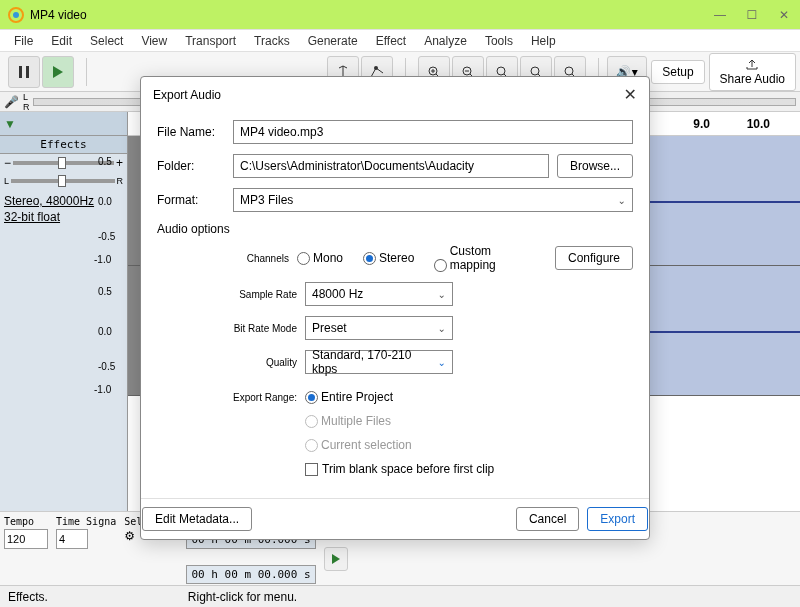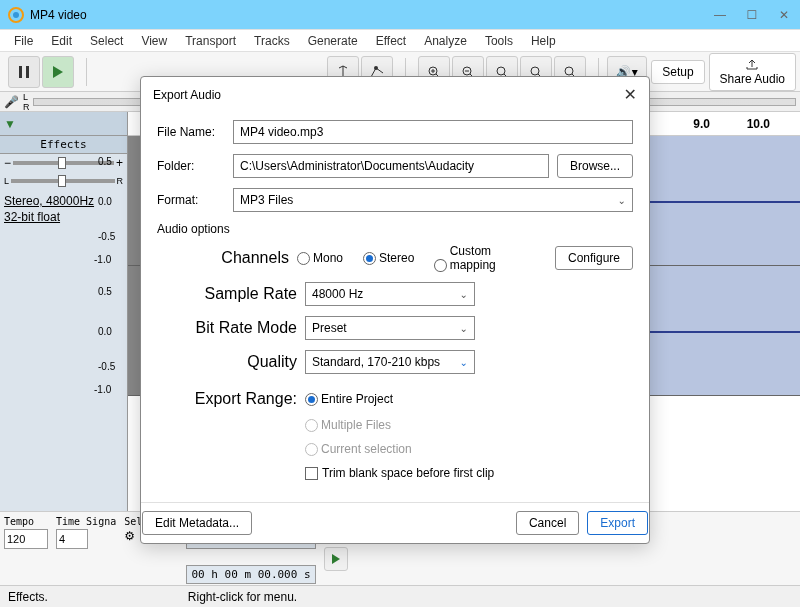--- a/index.html
+++ b/index.html
@@ -1,19 +1,19 @@
 <!DOCTYPE html>
 <html><head>
 <meta charset="utf-8">
 <style>
 * { box-sizing: border-box; margin: 0; padding: 0; font-family: "Segoe UI", Tahoma, sans-serif; font-size: 12px; }
 body { background: #f0f0f0; width: 800px; height: 607px; overflow: hidden; position: relative; }
 
 
-.titlebar { height: 30px; background: #7dd3fc; display: flex; align-items: center; padding: 0 8px; border-bottom: 1px solid #e0e0e0; }
+.titlebar { height: 30px; background: #bef264; display: flex; align-items: center; padding: 0 8px; border-bottom: 1px solid #e0e0e0; }
 .titlebar .logo { width: 16px; height: 16px; margin-right: 6px; }
 .titlebar .title { flex: 1; font-size: 12px; }
 .win-controls { display: flex; gap: 16px; }
 .win-btn { width: 16px; height: 16px; display: flex; align-items: center; justify-content: center; color: #666; }
 
 
 .menubar { height: 22px; background: #fff; display: flex; align-items: center; padding: 0 6px; border-bottom: 1px solid #e0e0e0; gap: 2px; }
 .menubar .mitem { padding: 2px 8px; color: #333; }
 
 
@@ -63,26 +63,26 @@
 .form-row .flabel { width: 68px; text-align: left; font-size: 12px; }
 .text-input { flex: 1; height: 24px; border: 1px solid #888; padding: 2px 6px; font-size: 12px; background: #fff; }
 .btn { padding: 4px 12px; border: 1px solid #888; background: #fff; border-radius: 3px; font-size: 12px; }
 .btn.primary { border-color: #1a6dd0; color: #1a6dd0; text-align: center; }
 .select-input { flex: 1; height: 24px; border: 1px solid #888; padding: 2px 6px; font-size: 12px; background: #fff; display: flex; align-items: center; justify-content: space-between; }
 .chev { color: #555; font-size: 10px; }
 
 .fieldset { margin: 8px 0 12px 0; }
 .fieldset-title { font-size: 12px; margin-bottom: 8px; }
 .opt-row { display: flex; align-items: center; margin-bottom: 10px; gap: 8px; }
-.opt-row .olabel { width: 140px; text-align: right; font-size: 16px; }
+.opt-row .olabel { width: 140px; text-align: right; font-size: 10px; }
 .radio { width: 13px; height: 13px; border: 1px solid #666; border-radius: 50%; display: inline-flex; align-items: center; justify-content: center; margin-right: 3px; vertical-align: middle; }
 .radio.checked::after { content: ""; width: 7px; height: 7px; background: #1a6dd0; border-radius: 50%; }
 .radio-label { margin-right: 12px; display: inline-flex; align-items: flex-end; font-size: 12px; }
 .checkbox { width: 13px; height: 13px; border: 1px solid #666; display: inline-block; margin-right: 4px; vertical-align: middle; }
-.sm-select { width: 170px; height: 24px; border: 1px solid #888; padding: 2px 6px; font-size: 12px; background: #fff; display: flex; align-items: center; justify-content: space-between; }
+.sm-select { width: 148px; height: 24px; border: 1px solid #888; padding: 2px 6px; font-size: 12px; background: #fff; display: flex; align-items: center; justify-content: space-between; }
 
 .dialog-footer { display: flex; align-items: center; padding: 8px 1px; gap: 8px; border-top: 1px solid #e0e0e0; }
 .dialog-footer .spacer { flex: 1; }
 
 .rec-meter { height: 20px; display: flex; align-items: center; padding: 0 4px; gap: 4px; border-bottom: 1px solid #ccc; }
 .rec-meter .bar { flex: 1; height: 8px; background: linear-gradient(to right, #ddd, #e0e0e0); border: 1px solid #aaa; position: relative; }
 .rec-meter .ticks { position: absolute; left: 30%; font-size: 9px; top: -2px; }
 </style>
 </head>
 <body>

